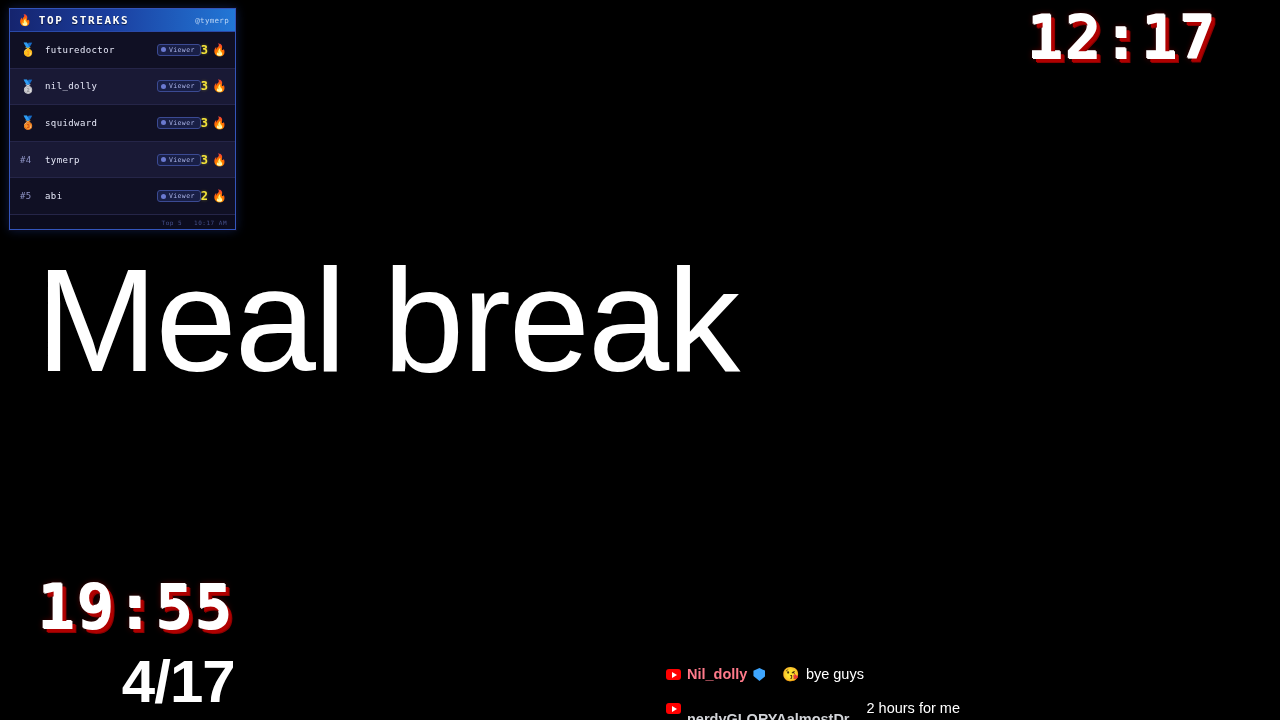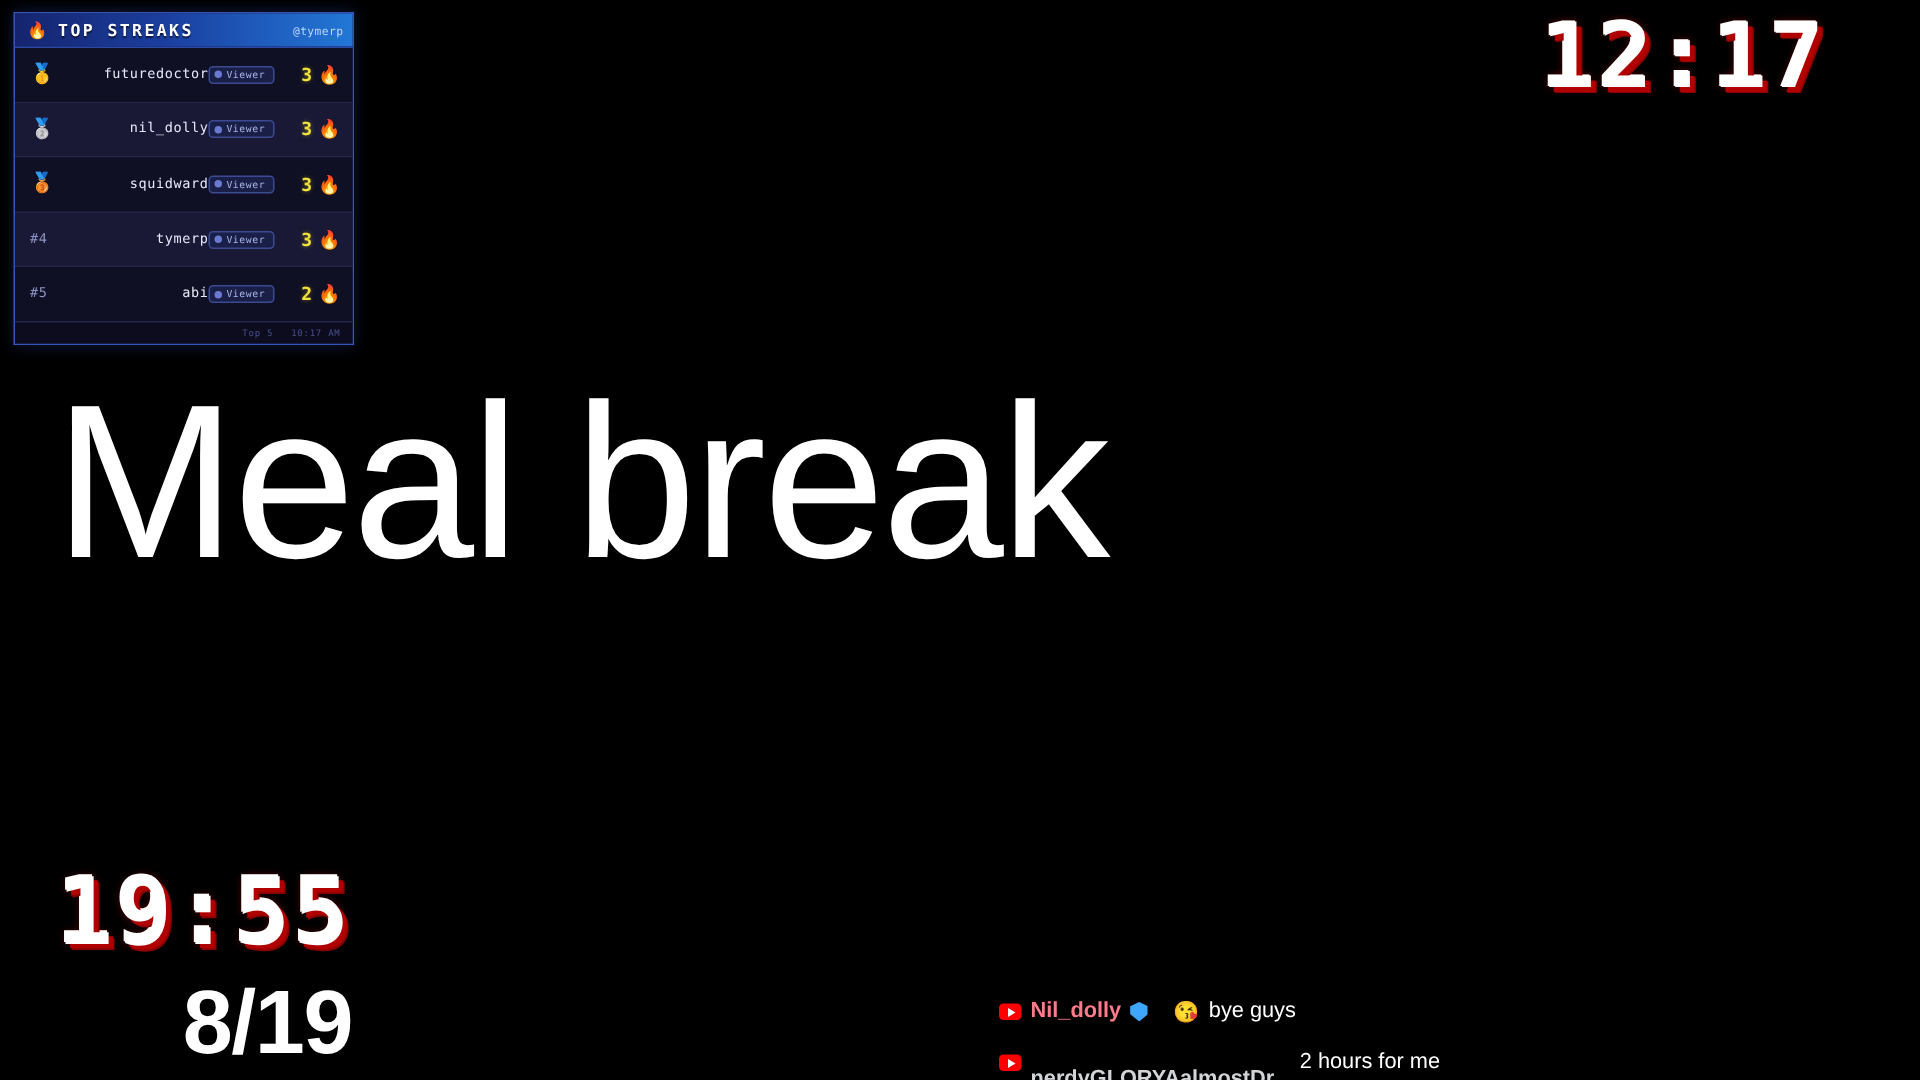--- a/index.html
+++ b/index.html
@@ -38,26 +38,26 @@
     border-bottom:1px solid #252548; position:relative;
   }
   .streak-row.alt { background:#191935; }
   .streak-row.base { background:#101024; }
   .rank-medal { width:22px; font-size:13px; line-height:1; flex:0 0 22px; }
   .rank-num {
     width:22px; flex:0 0 22px; font-size:9px; color:#8e93c4; letter-spacing:.4px;
   }
   .streak-name {
     font-size:9px; color:#e6e8f8; letter-spacing:.4px; white-space:nowrap;
-    flex:1 1 auto; padding-left:3px;text-align:right;
+    flex:1 1 auto; padding-left:3px;
   }
   .viewer-badge {
     display:flex; align-items:center; gap:3px;
     border:1px solid #3b4a93; border-radius:3px;
-    background:#191f46; padding:1px 5px 1px 3px; margin-right:18px;text-align:right;
+    background:#191f46; padding:1px 5px 1px 3px; margin-right:0;text-align:right;
   }
   .viewer-badge .vb-dot {
     width:5px; height:5px; border-radius:50%; background:#6b7ad0; display:block;
   }
   .viewer-badge .vb-label {
     font-size:6.5px; color:#aab4e8; letter-spacing:.4px;
   }
   .streak-count {
     font-size:12px; font-weight:bold; color:#f2e23a; margin-right:4px;
     text-shadow:0 0 3px rgba(240,220,40,.4);
@@ -206,21 +206,21 @@
   </div>
 
 </div>
 
 <div id="top-clock" class="led">12:17</div>
 
 <div id="main-title">Meal break</div>
 
 <div id="bottom-timer-wrap">
   <span id="bottom-timer" class="led">19:55</span>
-  <span id="bottom-date">8/19</span>
+  <span id="bottom-date">4/17</span>
 </div>
 
 <div id="chat-overlay">
 
   <div class="chat-line">
     <span class="yt-icon"></span>
     <span class="chat-user member">Nil_dolly</span>
     <span class="member-badge"></span>
     <span class="chat-gap"></span>
     <span class="chat-emoji">😘</span>

